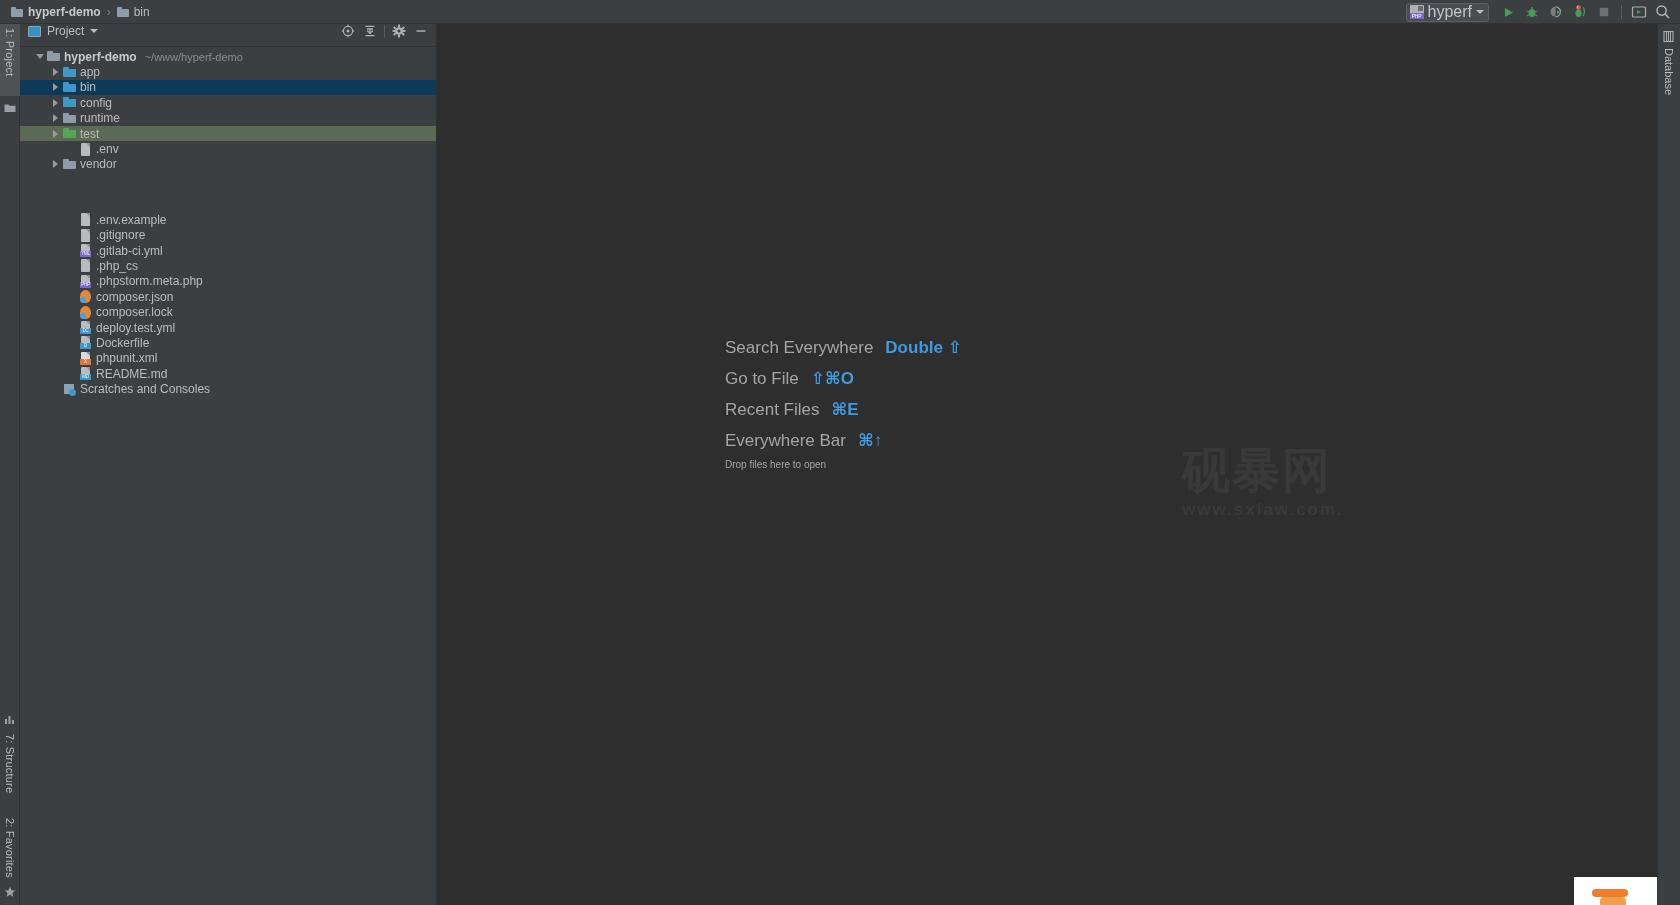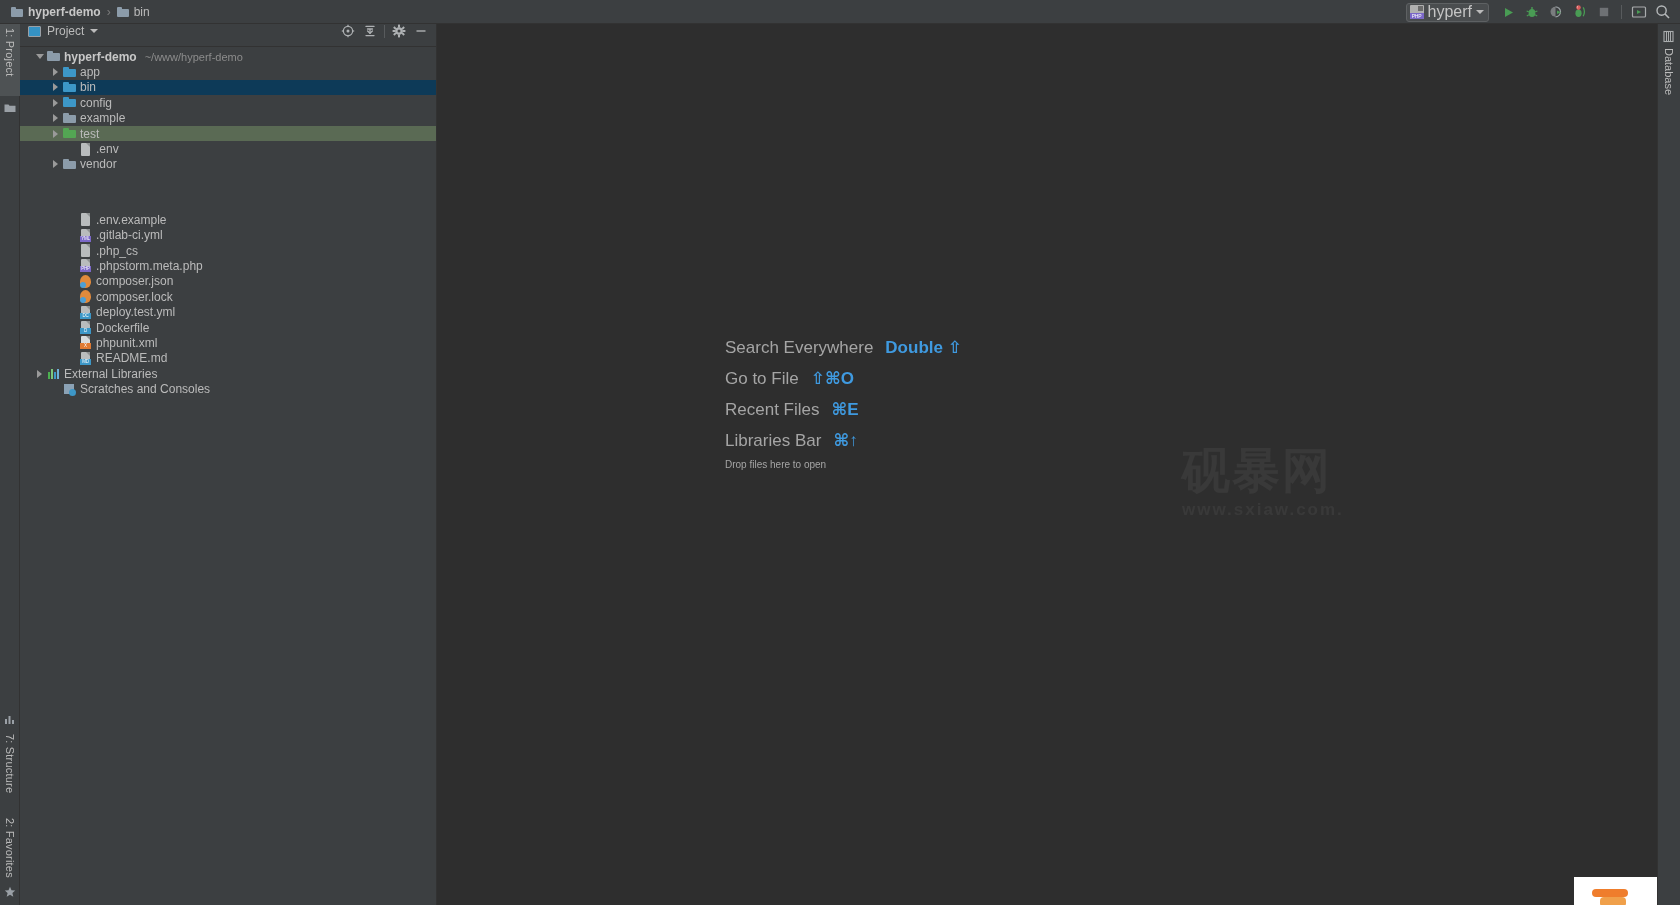--- a/index.html
+++ b/index.html
@@ -372,21 +372,21 @@
             <span class="arr-r"></span>
           </span>
           <span class="ico folder blue"></span>
           <span class="tlabel">config</span>
         </div>
         <div class="trow" style="padding-left: 30px;">
           <span class="twist">
             <span class="arr-r"></span>
           </span>
           <span class="ico folder "></span>
-          <span class="tlabel">example</span>
+          <span class="tlabel">runtime</span>
         </div>
         <div class="trow testhl" style="padding-left: 30px;">
           <span class="twist">
             <span class="arr-r"></span>
           </span>
           <span class="ico folder green"></span>
           <span class="tlabel">test</span>
         </div>
         <div class="trow" style="padding-left: 46px;">
           <span class="twist"></span>
@@ -403,20 +403,28 @@
           <span class="ico folder "></span>
           <span class="tlabel">vendor</span>
         </div>
         <div class="trow" style="padding-left: 46px; margin-top: 40px;">
           <span class="twist"></span>
           <span class="ico file">
             <span class="pg" style="background:#b9bcbd"></span>
             <span class="fold"></span>
           </span>
           <span class="tlabel">.env.example</span>
+        </div>
+        <div class="trow" style="padding-left: 46px;">
+          <span class="twist"></span>
+          <span class="ico file">
+            <span class="pg" style="background:#b9bcbd"></span>
+            <span class="fold"></span>
+          </span>
+          <span class="tlabel">.gitignore</span>
         </div>
         <div class="trow" style="padding-left: 46px;">
           <span class="twist"></span>
           <span class="ico file">
             <span class="pg" style="background:#b9bcbd"></span>
             <span class="fold"></span>
             <span class="tagbox" style="background:#7b68c8">YML</span>
           </span>
           <span class="tlabel">.gitlab-ci.yml</span>
         </div>
@@ -481,32 +489,20 @@
           <span class="tlabel">phpunit.xml</span>
         </div>
         <div class="trow" style="padding-left: 46px;">
           <span class="twist"></span>
           <span class="ico file">
             <span class="pg" style="background:#b9bcbd"></span>
             <span class="fold"></span>
             <span class="tagbox" style="background:#3d97c7">MD</span>
           </span>
           <span class="tlabel">README.md</span>
-        </div>
-        <div class="trow" style="padding-left: 14px;">
-          <span class="twist">
-            <span class="arr-r"></span>
-          </span>
-          <span class="ico libs">
-            <i style="left: 1px; height: 7px; background: rgb(76, 175, 80);"></i>
-            <i style="left: 4px; height: 10px; background: rgb(123, 198, 123);"></i>
-            <i style="left: 7px; height: 7px; background: rgb(61, 151, 199);"></i>
-            <i style="left: 10px; height: 10px; background: rgb(111, 176, 216);"></i>
-          </span>
-          <span class="tlabel">External Libraries</span>
         </div>
         <div class="trow" style="padding-left: 30px;">
           <span class="twist"></span>
           <span class="ico scratch">
             <span class="sq"></span>
             <span class="cl"></span>
           </span>
           <span class="tlabel">Scratches and Consoles</span>
         </div>
       </div>
@@ -521,21 +517,21 @@
         </div>
         <div class="hintrow">
           <span class="hname">Go to File</span>
           <span class="hkey">⇧⌘O</span>
         </div>
         <div class="hintrow">
           <span class="hname">Recent Files</span>
           <span class="hkey">⌘E</span>
         </div>
         <div class="hintrow">
-          <span class="hname">Libraries Bar</span>
+          <span class="hname">Everywhere Bar</span>
           <span class="hkey">⌘↑</span>
         </div>
       </div>
 
     <div class="drop">Drop files here to open</div>
 
     <div class="watermark">
       <div class="wm-cn">砚暴网</div>
       <div class="wm-url">www.sxiaw.com.</div>
     </div>

